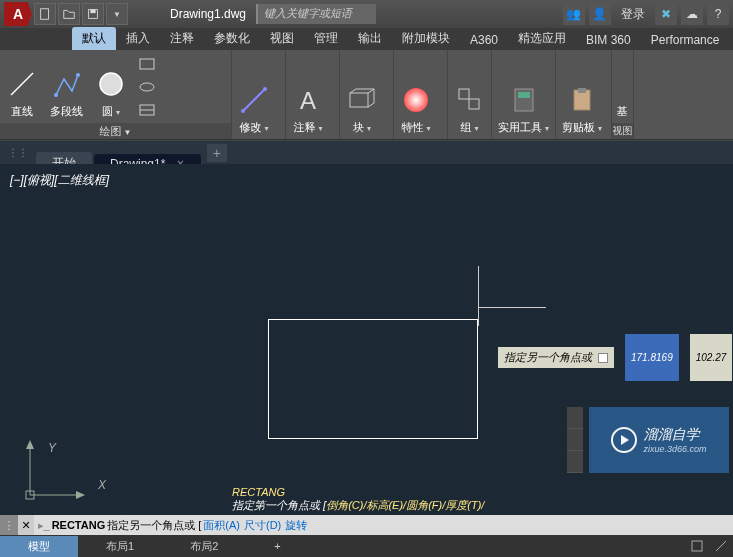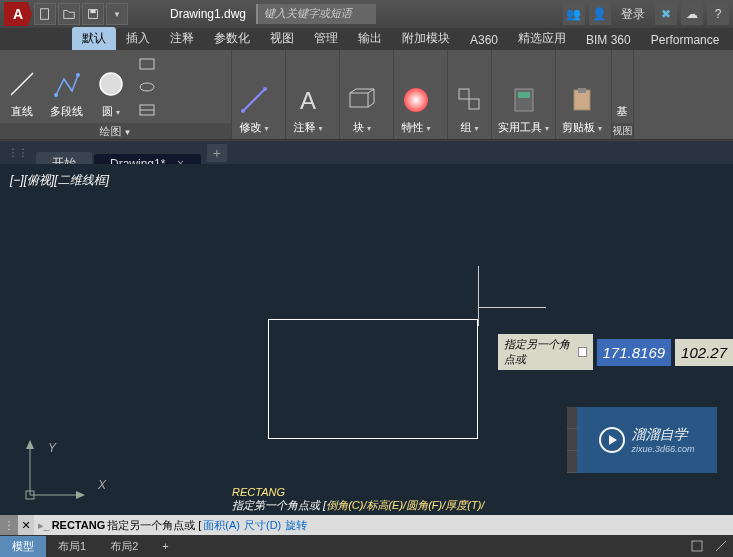--- a/index.html
+++ b/index.html
@@ -44,44 +44,44 @@
 
 
 .canvas { position:absolute; top:164px; left:0; right:0; bottom:42px; background:#1c2833;font-style:italic; }
 .vp-label { position:absolute; top:8px; left:10px; color:#fff; font-size:12px; }
 .rect-draw { position:absolute; border:1px solid #fff; }
 .cross-v { position:absolute; width:1px; background:#ccc; }
 .cross-h { position:absolute; height:1px; background:#ccc; }
 .dyn-input { position:absolute; display:flex; gap:4px; align-items:center;justify-content:space-between; }
 .dyn-lbl { background:#d8d8c8; color:#000; font-size:11px; padding:3px 6px; display:flex; align-items:center; gap:6px; }
 .dyn-lbl .box { width:10px; height:10px; background:#fff; border:1px solid #888; }
-.dyn-val { background:#d8d8c8; color:#000; font-size:15px; padding:5px 6px; }
+.dyn-val { background:#d8d8c8; color:#000; font-size:10px; padding:18px 6px;margin-left:7px; }
 .dyn-val.sel { background:#3a6ab8; color:#fff; }
 .ucs { position:absolute; bottom:10px; left:20px; color:#aaa; font-family:monospace; }
 .ucs-y { position:absolute; bottom:50px; left:28px; font-size:12px; }
 .ucs-x { position:absolute; bottom:13px; left:78px; font-size:12px; }
 .ucs svg { position:absolute; bottom:0; left:0; }
 .cmd-tip { position:absolute; bottom:2px; left:232px; color:#fff; font-size:11px; }
 .cmd-tip .y { color:#ffe680; }
 
 
 .cmdbar { position:absolute; bottom:22px; left:0; right:0; height:20px; background:#ddd; display:flex; align-items:center; font-size:11px; }
 .cmd-grip { width:18px; background:#888; height:100%; display:flex; align-items:center; justify-content:center; color:#ddd; }
 .cmd-x { width:16px; background:#ccc; height:100%; display:flex; align-items:center; justify-content:center; }
 .cmd-prompt { padding:0 4px; display:flex; align-items:center; gap:2px; }
 .opt { color:#0066cc; }
 
 
 .status { position:absolute; bottom:0; left:0; right:0; height:22px; background:#333; display:flex; align-items:center; }
-.stab { padding:3px 12px; color:#ccc; font-size:11px; cursor:pointer; }
+.stab { padding:3px 28px; color:#ccc; font-size:11px; cursor:pointer; }
 .stab.active { background:#5a8ab8; color:#fff; }
 .status-btn { width:20px; height:16px; margin:0 2px; cursor:pointer; display:flex; align-items:center; justify-content:center; }
 
 
-.watermark { position:absolute; right:16px; bottom:42px; width:140px; height:66px; background:#2a5a8a; display:flex; align-items:center; justify-content:center; flex-direction:column; opacity:0.95; }
+.watermark { position:absolute; right:4px; bottom:42px; width:140px; height:66px; background:#2a5a8a; display:flex; align-items:center; justify-content:center; flex-direction:column; opacity:0.95; }
 .watermark .play { width:26px; height:26px; border:2px solid #fff; border-radius:50%; display:flex; align-items:center; justify-content:center; }
 .watermark .play::after { content:""; border-left:8px solid #fff; border-top:5px solid transparent; border-bottom:5px solid transparent; margin-left:2px; }
 .watermark .wt { color:#fff; font-size:14px; }
 .watermark .wu { color:#cde; font-size:9px; }
 
 .corner { position:absolute; bottom:42px; right:150px; width:16px; height:66px; background:#444; display:flex; flex-direction:column; }
 .corner div { flex:1; border-bottom:1px solid #555; }
 </style>
 </head>
 <body>

